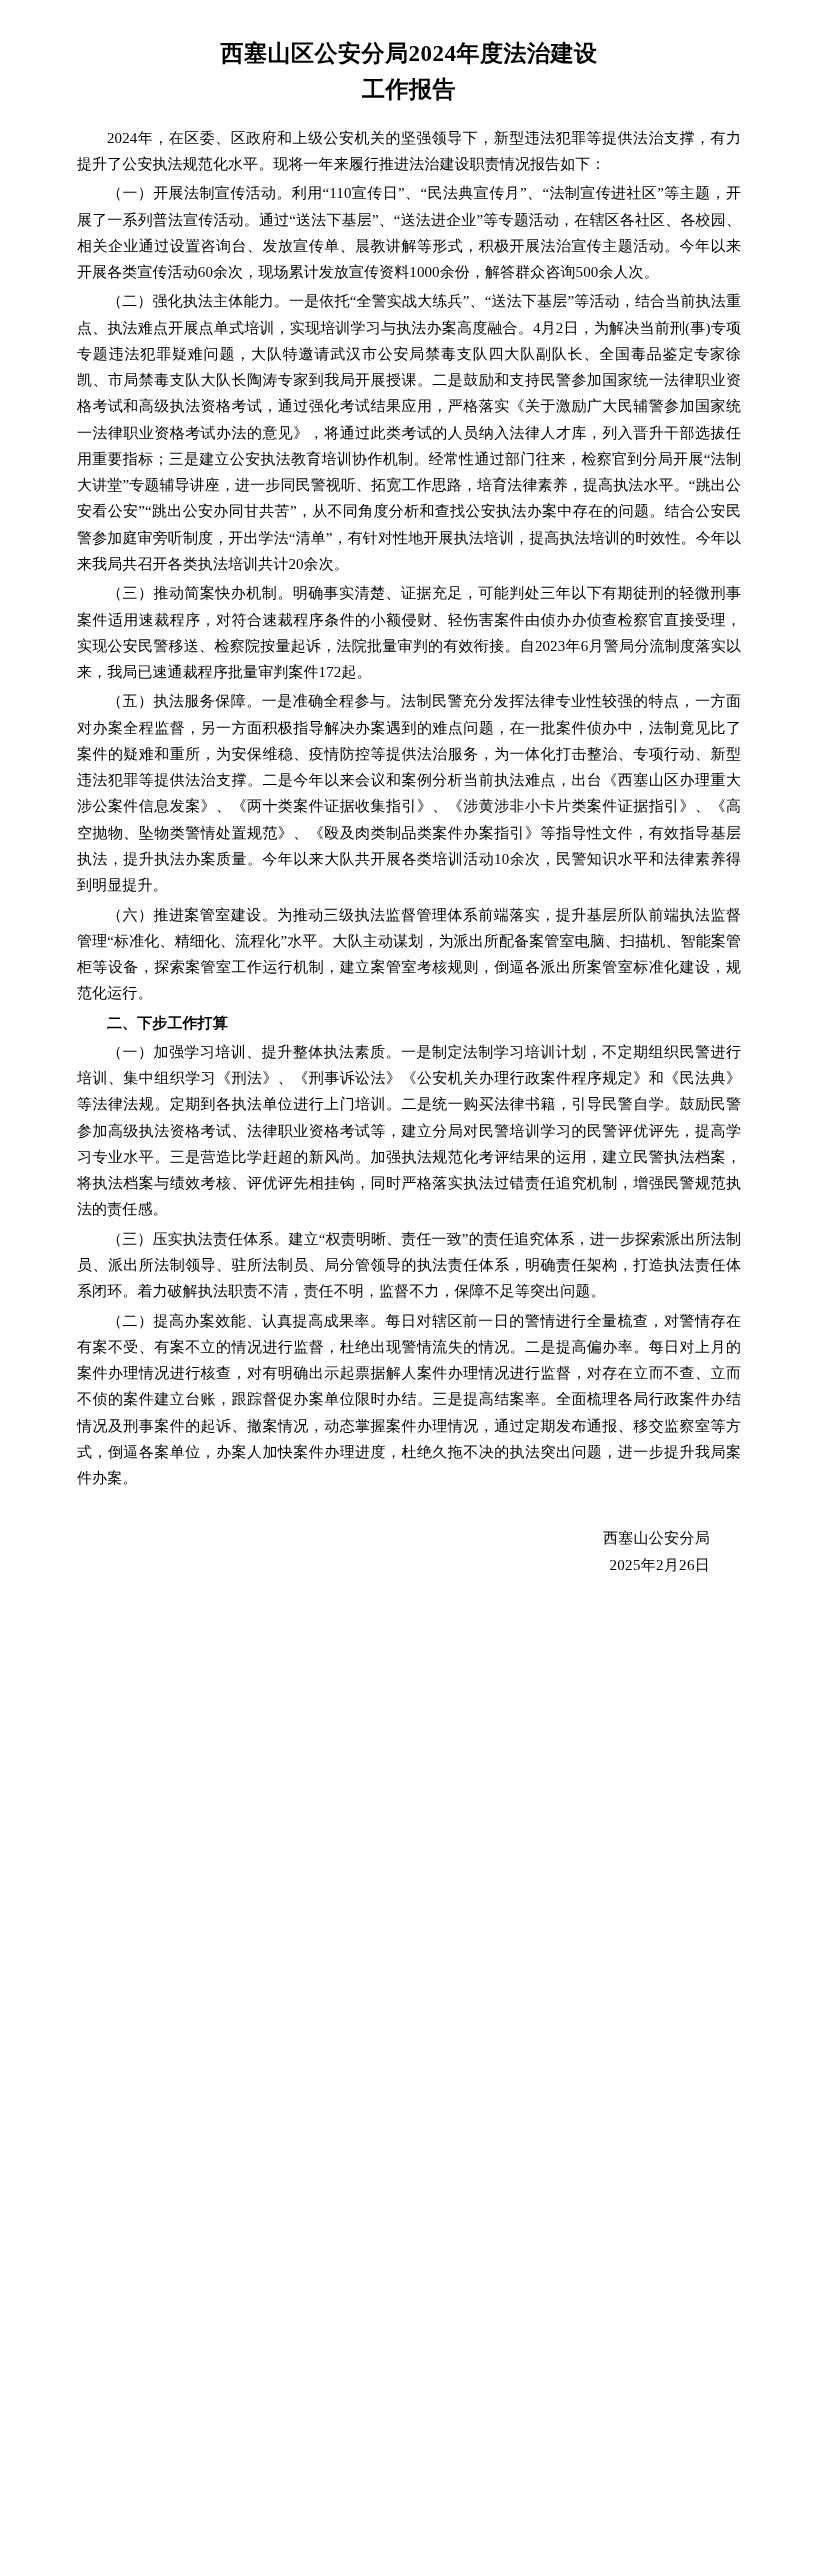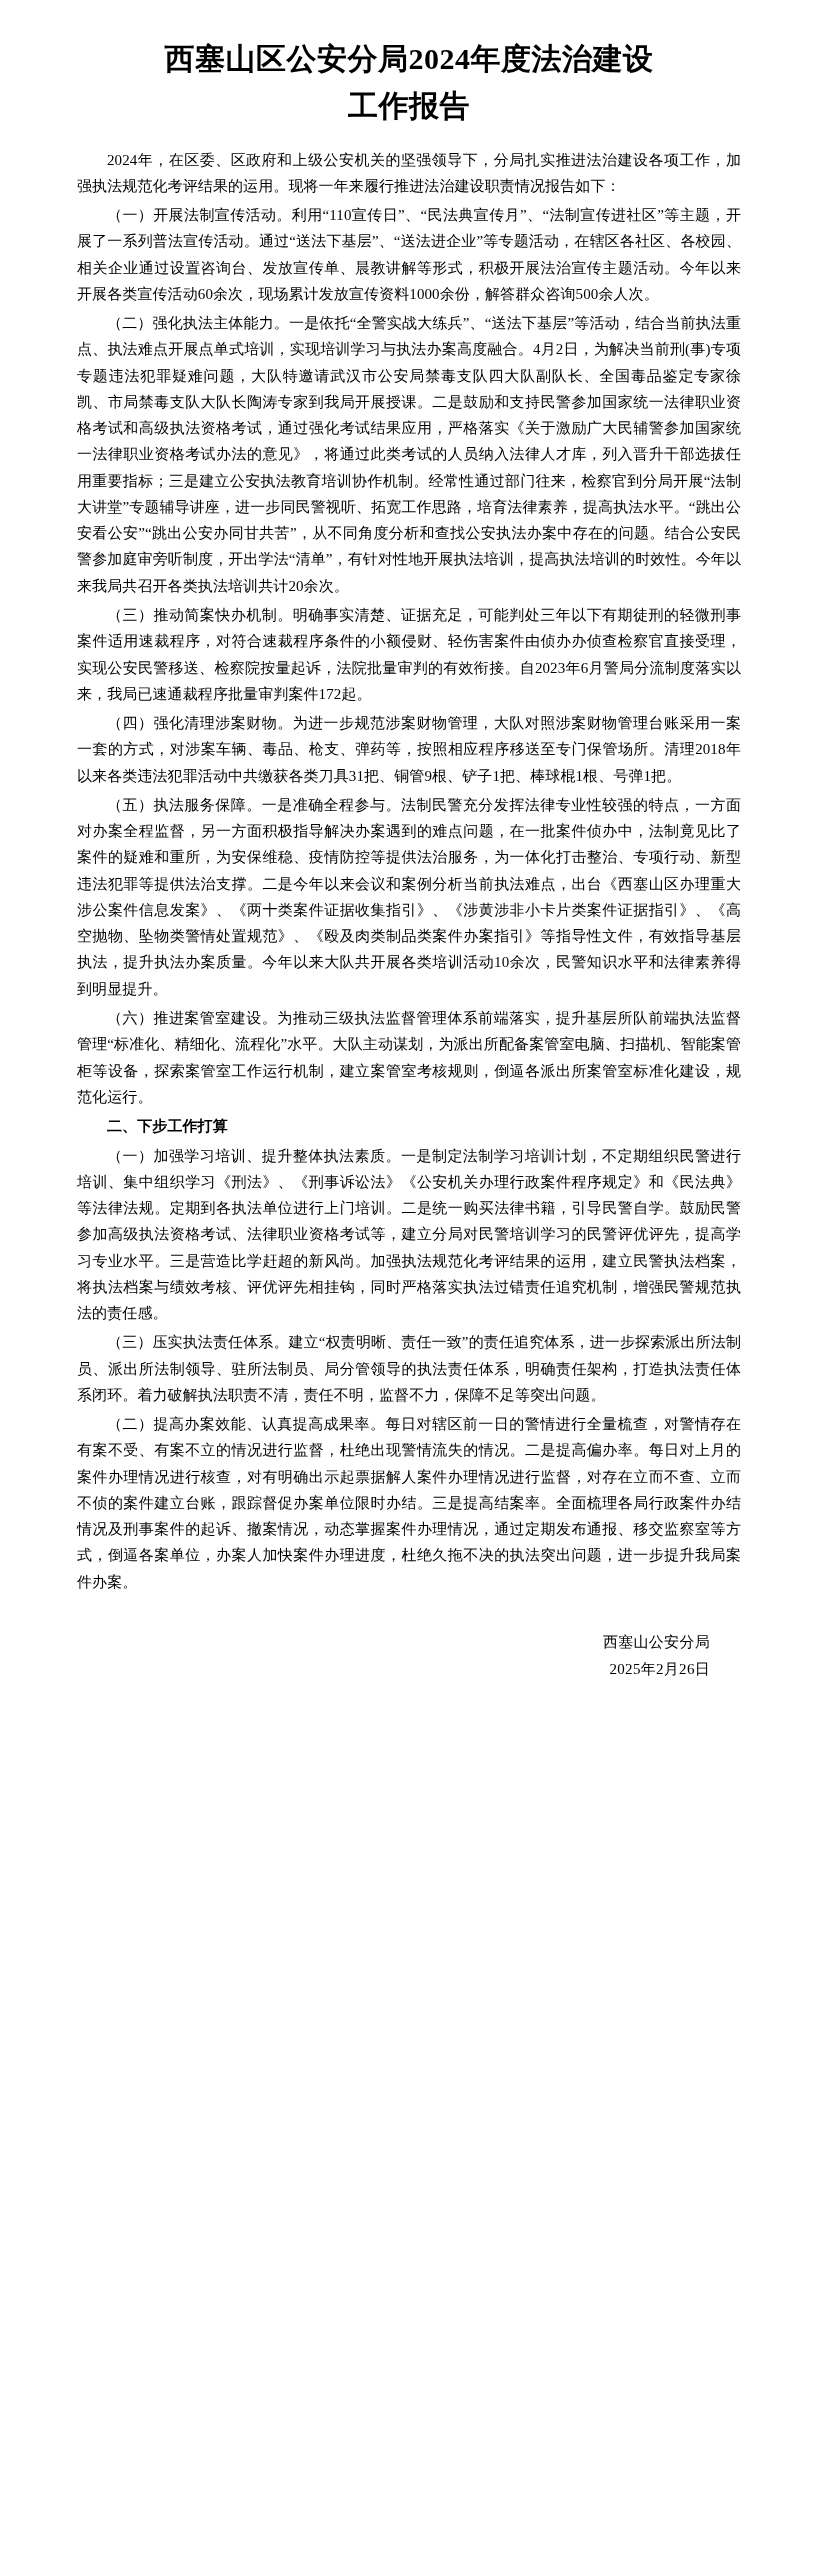--- a/index.html
+++ b/index.html
@@ -15,21 +15,21 @@
     width: 818px;
     min-height: 3754px;
     margin: 0 auto;
     background: #ffffff;
     box-sizing: border-box;
     padding: 36px 77px 31px 77px;
     position: relative;
   }
   .doc-title {
     text-align: center;
-    font-size: 30px;
+    font-size: 23px;
     font-weight: bold;
     line-height: 1.55;
     letter-spacing: 0.5px;
     margin: 0 0 3.1px 0;
   }
   .doc-title .line2 {
     display: block;
   }
   .body-block {
     margin-top: 17.5px;
@@ -66,25 +66,24 @@
 <body>
 
 <div class="page">
 
   <h1 class="doc-title">
     <span>西塞山区公安分局2024年度法治建设</span>
     <span class="line2">工作报告</span>
   </h1>
 
   <div class="body-block">
-    <p class="para">2024年，在区委、区政府和上级公安机关的坚强领导下，分局扎实推进法治建设各项工作，加强执法规范化考评结果的运用。现将一年来履行推进法治建设职责情况报告如下：</p>
+    <p class="para">2024年，在区委、区政府和上级公安机关的坚强领导下，新型违法犯罪等提供法治支撑，有力提升了公安执法规范化水平。现将一年来履行推进法治建设职责情况报告如下：</p>
     <p class="para">（一）开展法制宣传活动。利用“110宣传日”、“民法典宣传月”、“法制宣传进社区”等主题，开展了一系列普法宣传活动。通过“送法下基层”、“送法进企业”等专题活动，在辖区各社区、各校园、相关企业通过设置咨询台、发放宣传单、晨教讲解等形式，积极开展法治宣传主题活动。今年以来开展各类宣传活动60余次，现场累计发放宣传资料1000余份，解答群众咨询500余人次。</p>
     <p class="para">（二）强化执法主体能力。一是依托“全警实战大练兵”、“送法下基层”等活动，结合当前执法重点、执法难点开展点单式培训，实现培训学习与执法办案高度融合。4月2日，为解决当前刑(事)专项专题违法犯罪疑难问题，大队特邀请武汉市公安局禁毒支队四大队副队长、全国毒品鉴定专家徐凯、市局禁毒支队大队长陶涛专家到我局开展授课。二是鼓励和支持民警参加国家统一法律职业资格考试和高级执法资格考试，通过强化考试结果应用，严格落实《关于激励广大民辅警参加国家统一法律职业资格考试办法的意见》，将通过此类考试的人员纳入法律人才库，列入晋升干部选拔任用重要指标；三是建立公安执法教育培训协作机制。经常性通过部门往来，检察官到分局开展“法制大讲堂”专题辅导讲座，进一步同民警视听、拓宽工作思路，培育法律素养，提高执法水平。“跳出公安看公安”“跳出公安办同甘共苦”，从不同角度分析和查找公安执法办案中存在的问题。结合公安民警参加庭审旁听制度，开出学法“清单”，有针对性地开展执法培训，提高执法培训的时效性。今年以来我局共召开各类执法培训共计20余次。</p>
     <p class="para">（三）推动简案快办机制。明确事实清楚、证据充足，可能判处三年以下有期徒刑的轻微刑事案件适用速裁程序，对符合速裁程序条件的小额侵财、轻伤害案件由侦办办侦查检察官直接受理，实现公安民警移送、检察院按量起诉，法院批量审判的有效衔接。自2023年6月警局分流制度落实以来，我局已速通裁程序批量审判案件172起。</p>
-    <p class="para">（四）强化清理涉案财物。为进一步规范涉案财物管理，大队对照涉案财物管理台账采用一案一套的方式，对涉案车辆、毒品、枪支、弹药等，按照相应程序移送至专门保管场所。清理2018年以来各类违法犯罪活动中共缴获各类刀具31把、铜管9根、铲子1把、棒球棍1根、号弹1把。</p>
     <p class="para">（五）执法服务保障。一是准确全程参与。法制民警充分发挥法律专业性较强的特点，一方面对办案全程监督，另一方面积极指导解决办案遇到的难点问题，在一批案件侦办中，法制竟见比了案件的疑难和重所，为安保维稳、疫情防控等提供法治服务，为一体化打击整治、专项行动、新型违法犯罪等提供法治支撑。二是今年以来会议和案例分析当前执法难点，出台《西塞山区办理重大涉公案件信息发案》、《两十类案件证据收集指引》、《涉黄涉非小卡片类案件证据指引》、《高空抛物、坠物类警情处置规范》、《殴及肉类制品类案件办案指引》等指导性文件，有效指导基层执法，提升执法办案质量。今年以来大队共开展各类培训活动10余次，民警知识水平和法律素养得到明显提升。</p>
     <p class="para">（六）推进案管室建设。为推动三级执法监督管理体系前端落实，提升基层所队前端执法监督管理“标准化、精细化、流程化”水平。大队主动谋划，为派出所配备案管室电脑、扫描机、智能案管柜等设备，探索案管室工作运行机制，建立案管室考核规则，倒逼各派出所案管室标准化建设，规范化运行。</p>
     <p class="heading-1">二、下步工作打算</p>
     <p class="para">（一）加强学习培训、提升整体执法素质。一是制定法制学习培训计划，不定期组织民警进行培训、集中组织学习《刑法》、《刑事诉讼法》《公安机关办理行政案件程序规定》和《民法典》等法律法规。定期到各执法单位进行上门培训。二是统一购买法律书籍，引导民警自学。鼓励民警参加高级执法资格考试、法律职业资格考试等，建立分局对民警培训学习的民警评优评先，提高学习专业水平。三是营造比学赶超的新风尚。加强执法规范化考评结果的运用，建立民警执法档案，将执法档案与绩效考核、评优评先相挂钩，同时严格落实执法过错责任追究机制，增强民警规范执法的责任感。</p>
     <p class="para">（三）压实执法责任体系。建立“权责明晰、责任一致”的责任追究体系，进一步探索派出所法制员、派出所法制领导、驻所法制员、局分管领导的执法责任体系，明确责任架构，打造执法责任体系闭环。着力破解执法职责不清，责任不明，监督不力，保障不足等突出问题。</p>
     <p class="para">（二）提高办案效能、认真提高成果率。每日对辖区前一日的警情进行全量梳查，对警情存在有案不受、有案不立的情况进行监督，杜绝出现警情流失的情况。二是提高偏办率。每日对上月的案件办理情况进行核查，对有明确出示起票据解人案件办理情况进行监督，对存在立而不查、立而不侦的案件建立台账，跟踪督促办案单位限时办结。三是提高结案率。全面梳理各局行政案件办结情况及刑事案件的起诉、撤案情况，动态掌握案件办理情况，通过定期发布通报、移交监察室等方式，倒逼各案单位，办案人加快案件办理进度，杜绝久拖不决的执法突出问题，进一步提升我局案件办案。</p>
   </div>
 
   <div class="signature">
     <div>西塞山公安分局</div>

